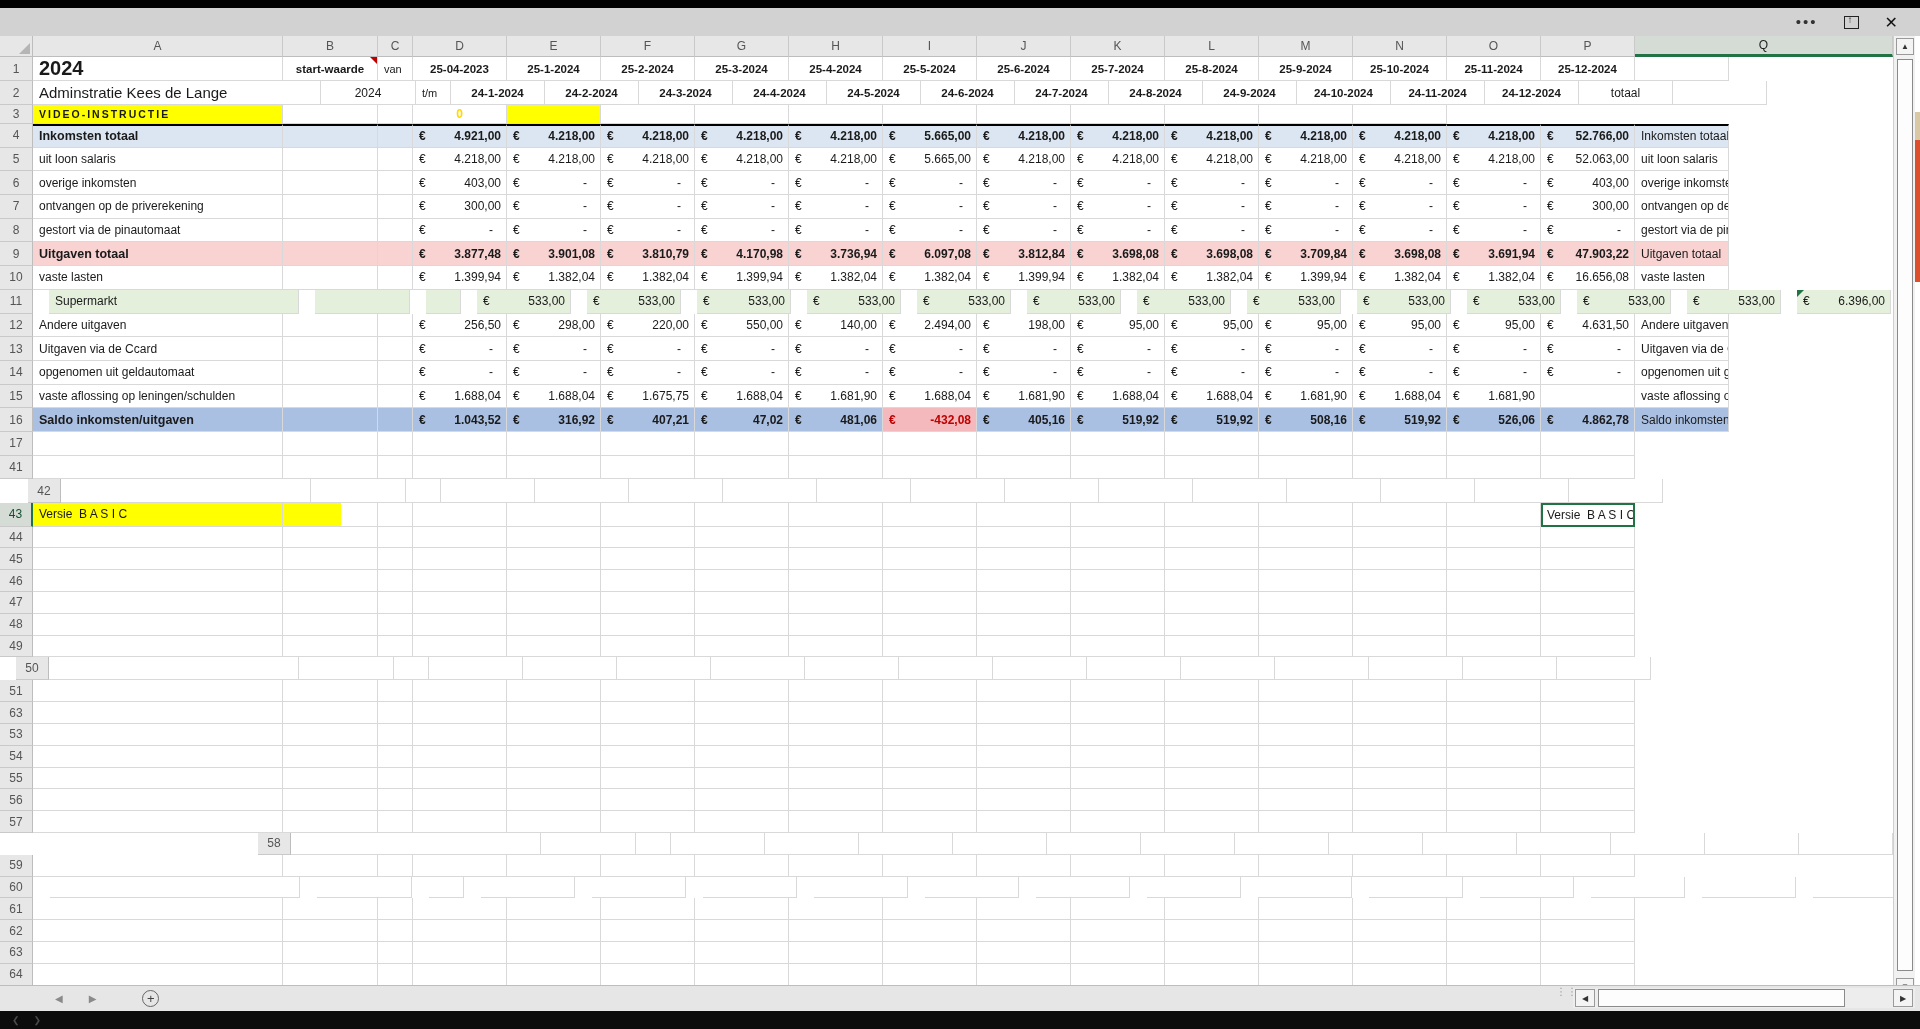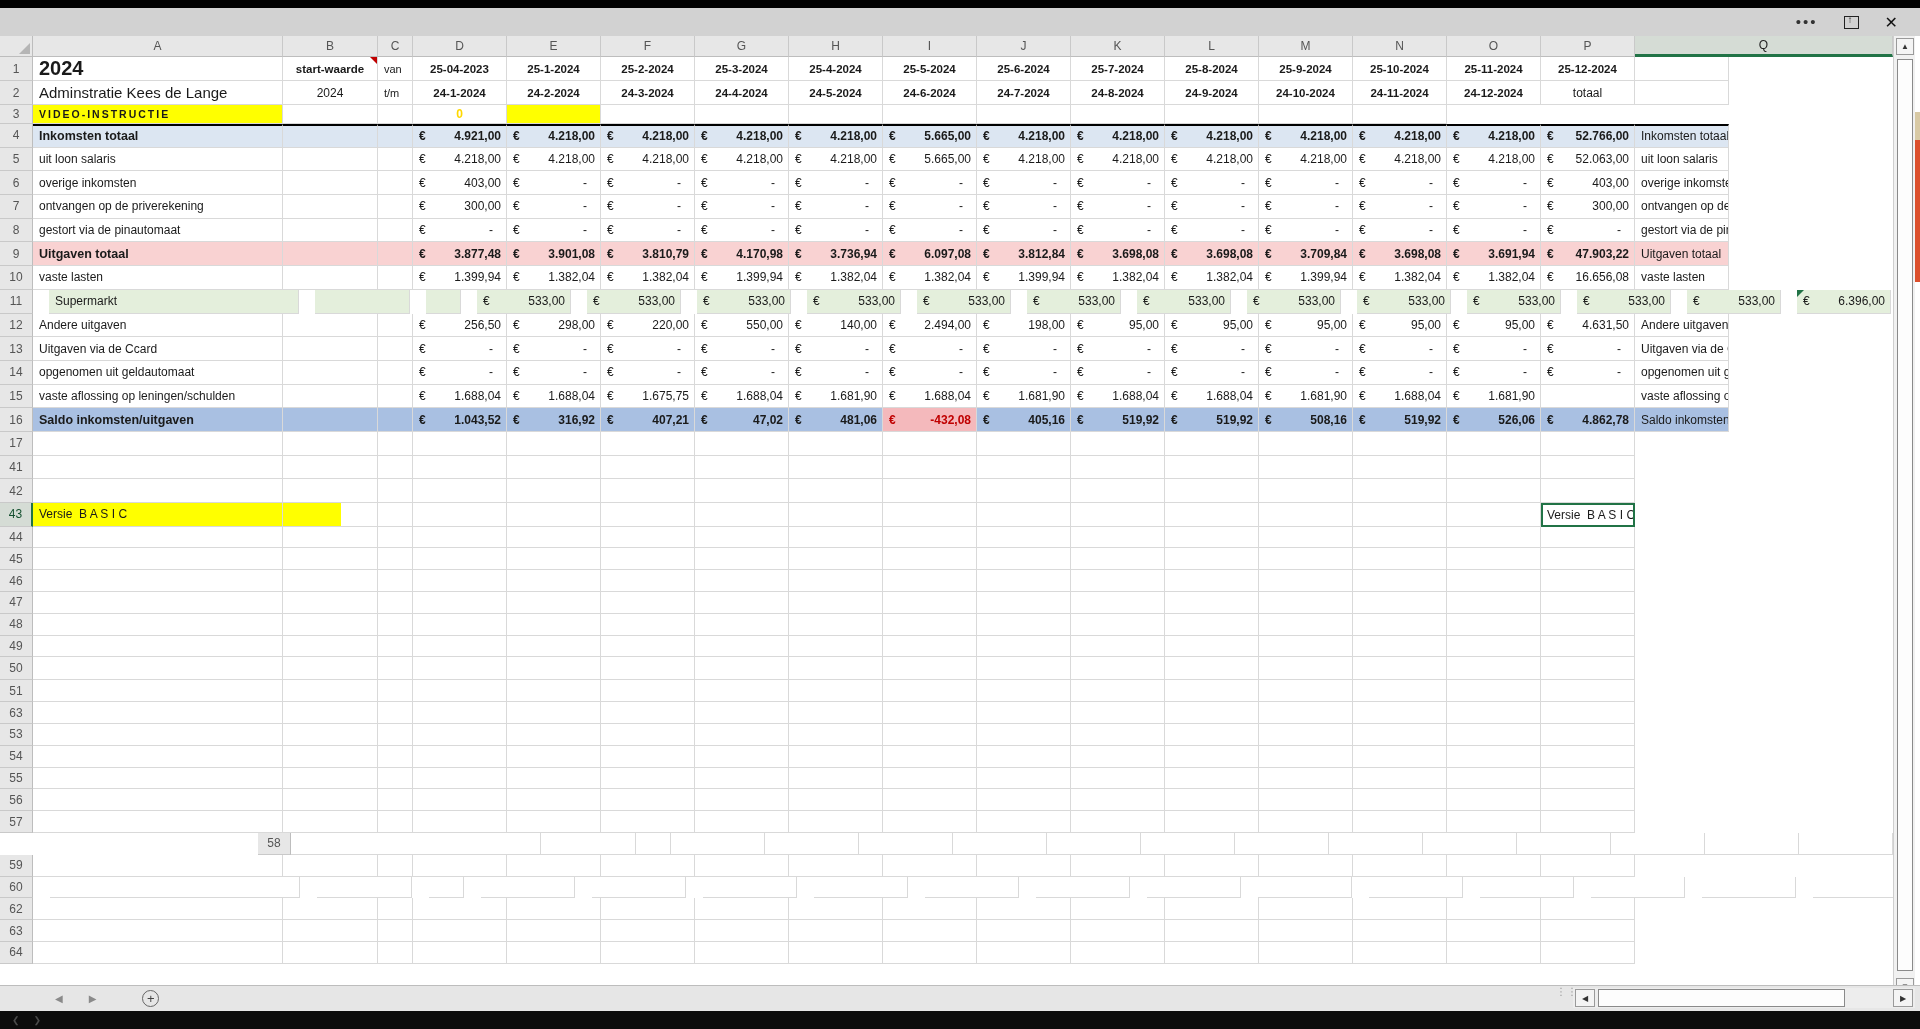--- a/index.html
+++ b/index.html
@@ -122,21 +122,21 @@
         <div class="c datecell" style="width: 94px;">25-7-2024</div>
         <div class="c datecell" style="width: 94px;">25-8-2024</div>
         <div class="c datecell" style="width: 94px;">25-9-2024</div>
         <div class="c datecell" style="width: 94px;">25-10-2024</div>
         <div class="c datecell" style="width: 94px;">25-11-2024</div>
         <div class="c datecell" style="width: 94px;">25-12-2024</div>
         <div class="c " style="width: 94px;"></div>
       </div>
       <div class="grow" style="height: 24px;">
         <div class="c gut" style="width: 33px;">2</div>
-        <div class="c lab r2a" style="width: 250px;">Adminstratie Kees de Lange</div>
+        <div class="c lab r2a" style="width: 288px;">Adminstratie Kees de Lange</div>
         <div class="c centercell" style="width: 95px;">2024</div>
         <div class="c lab" style="width: 35px; font-size: 11px;">t/m</div>
         <div class="c datecell" style="width: 94px;">24-1-2024</div>
         <div class="c datecell" style="width: 94px;">24-2-2024</div>
         <div class="c datecell" style="width: 94px;">24-3-2024</div>
         <div class="c datecell" style="width: 94px;">24-4-2024</div>
         <div class="c datecell" style="width: 94px;">24-5-2024</div>
         <div class="c datecell" style="width: 94px;">24-6-2024</div>
         <div class="c datecell" style="width: 94px;">24-7-2024</div>
         <div class="c datecell" style="width: 94px;">24-8-2024</div>
@@ -455,21 +455,21 @@
         <div class="c " style="width: 94px;"></div>
         <div class="c " style="width: 94px;"></div>
         <div class="c " style="width: 94px;"></div>
         <div class="c " style="width: 94px;"></div>
         <div class="c " style="width: 94px;"></div>
         <div class="c " style="width: 94px;"></div>
         <div class="c " style="width: 94px;"></div>
         <div class="c " style="width: 94px;"></div>
         <div class="c " style="width: 94px;"></div>
       </div>
-      <div class="grow" style="height: 23.7px;">
+      <div class="grow" style="height: 23.7px; margin-left: 28px;">
         <div class="c gut" style="width: 33px;">42</div>
         <div class="c " style="width: 250px;"></div>
         <div class="c " style="width: 95px;"></div>
         <div class="c " style="width: 35px;"></div>
         <div class="c " style="width: 94px;"></div>
         <div class="c " style="width: 94px;"></div>
         <div class="c " style="width: 94px;"></div>
         <div class="c " style="width: 94px;"></div>
         <div class="c " style="width: 94px;"></div>
         <div class="c " style="width: 94px;"></div>
@@ -607,21 +607,21 @@
         <div class="c " style="width: 94px;"></div>
         <div class="c " style="width: 94px;"></div>
         <div class="c " style="width: 94px;"></div>
         <div class="c " style="width: 94px;"></div>
         <div class="c " style="width: 94px;"></div>
         <div class="c " style="width: 94px;"></div>
         <div class="c " style="width: 94px;"></div>
         <div class="c " style="width: 94px;"></div>
         <div class="c " style="width: 94px;"></div>
       </div>
-      <div class="grow" style="height: 23px;">
+      <div class="grow" style="height: 23px; padding-left: 16px;">
         <div class="c gut" style="width: 33px;">50</div>
         <div class="c " style="width: 250px;"></div>
         <div class="c " style="width: 95px;"></div>
         <div class="c " style="width: 35px;"></div>
         <div class="c " style="width: 94px;"></div>
         <div class="c " style="width: 94px;"></div>
         <div class="c " style="width: 94px;"></div>
         <div class="c " style="width: 94px;"></div>
         <div class="c " style="width: 94px;"></div>
         <div class="c " style="width: 94px;"></div>
@@ -799,20 +799,39 @@
         <div class="c " style="width: 94px;"></div>
         <div class="c " style="width: 94px;"></div>
         <div class="c " style="width: 94px;"></div>
         <div class="c " style="width: 94px;"></div>
         <div class="c " style="width: 94px;"></div>
         <div class="c " style="width: 94px;"></div>
         <div class="c " style="width: 94px;"></div>
       </div>
       <div class="grow" style="height: 21.8px; gap: 17px;">
         <div class="c gut" style="width: 33px;">60</div>
+        <div class="c " style="width: 250px;"></div>
+        <div class="c " style="width: 95px;"></div>
+        <div class="c " style="width: 35px;"></div>
+        <div class="c " style="width: 94px;"></div>
+        <div class="c " style="width: 94px;"></div>
+        <div class="c " style="width: 94px;"></div>
+        <div class="c " style="width: 94px;"></div>
+        <div class="c " style="width: 94px;"></div>
+        <div class="c " style="width: 94px;"></div>
+        <div class="c " style="width: 94px;"></div>
+        <div class="c " style="width: 94px;"></div>
+        <div class="c " style="width: 94px;"></div>
+        <div class="c " style="width: 94px;"></div>
+        <div class="c " style="width: 94px;"></div>
+        <div class="c " style="width: 94px;"></div>
+        <div class="c " style="width: 94px;"></div>
+      </div>
+      <div class="grow" style="height: 21.8px;">
+        <div class="c gut" style="width: 33px;">61</div>
         <div class="c " style="width: 250px;"></div>
         <div class="c " style="width: 95px;"></div>
         <div class="c " style="width: 35px;"></div>
         <div class="c " style="width: 94px;"></div>
         <div class="c " style="width: 94px;"></div>
         <div class="c " style="width: 94px;"></div>
         <div class="c " style="width: 94px;"></div>
         <div class="c " style="width: 94px;"></div>
         <div class="c " style="width: 94px;"></div>
         <div class="c " style="width: 94px;"></div>

